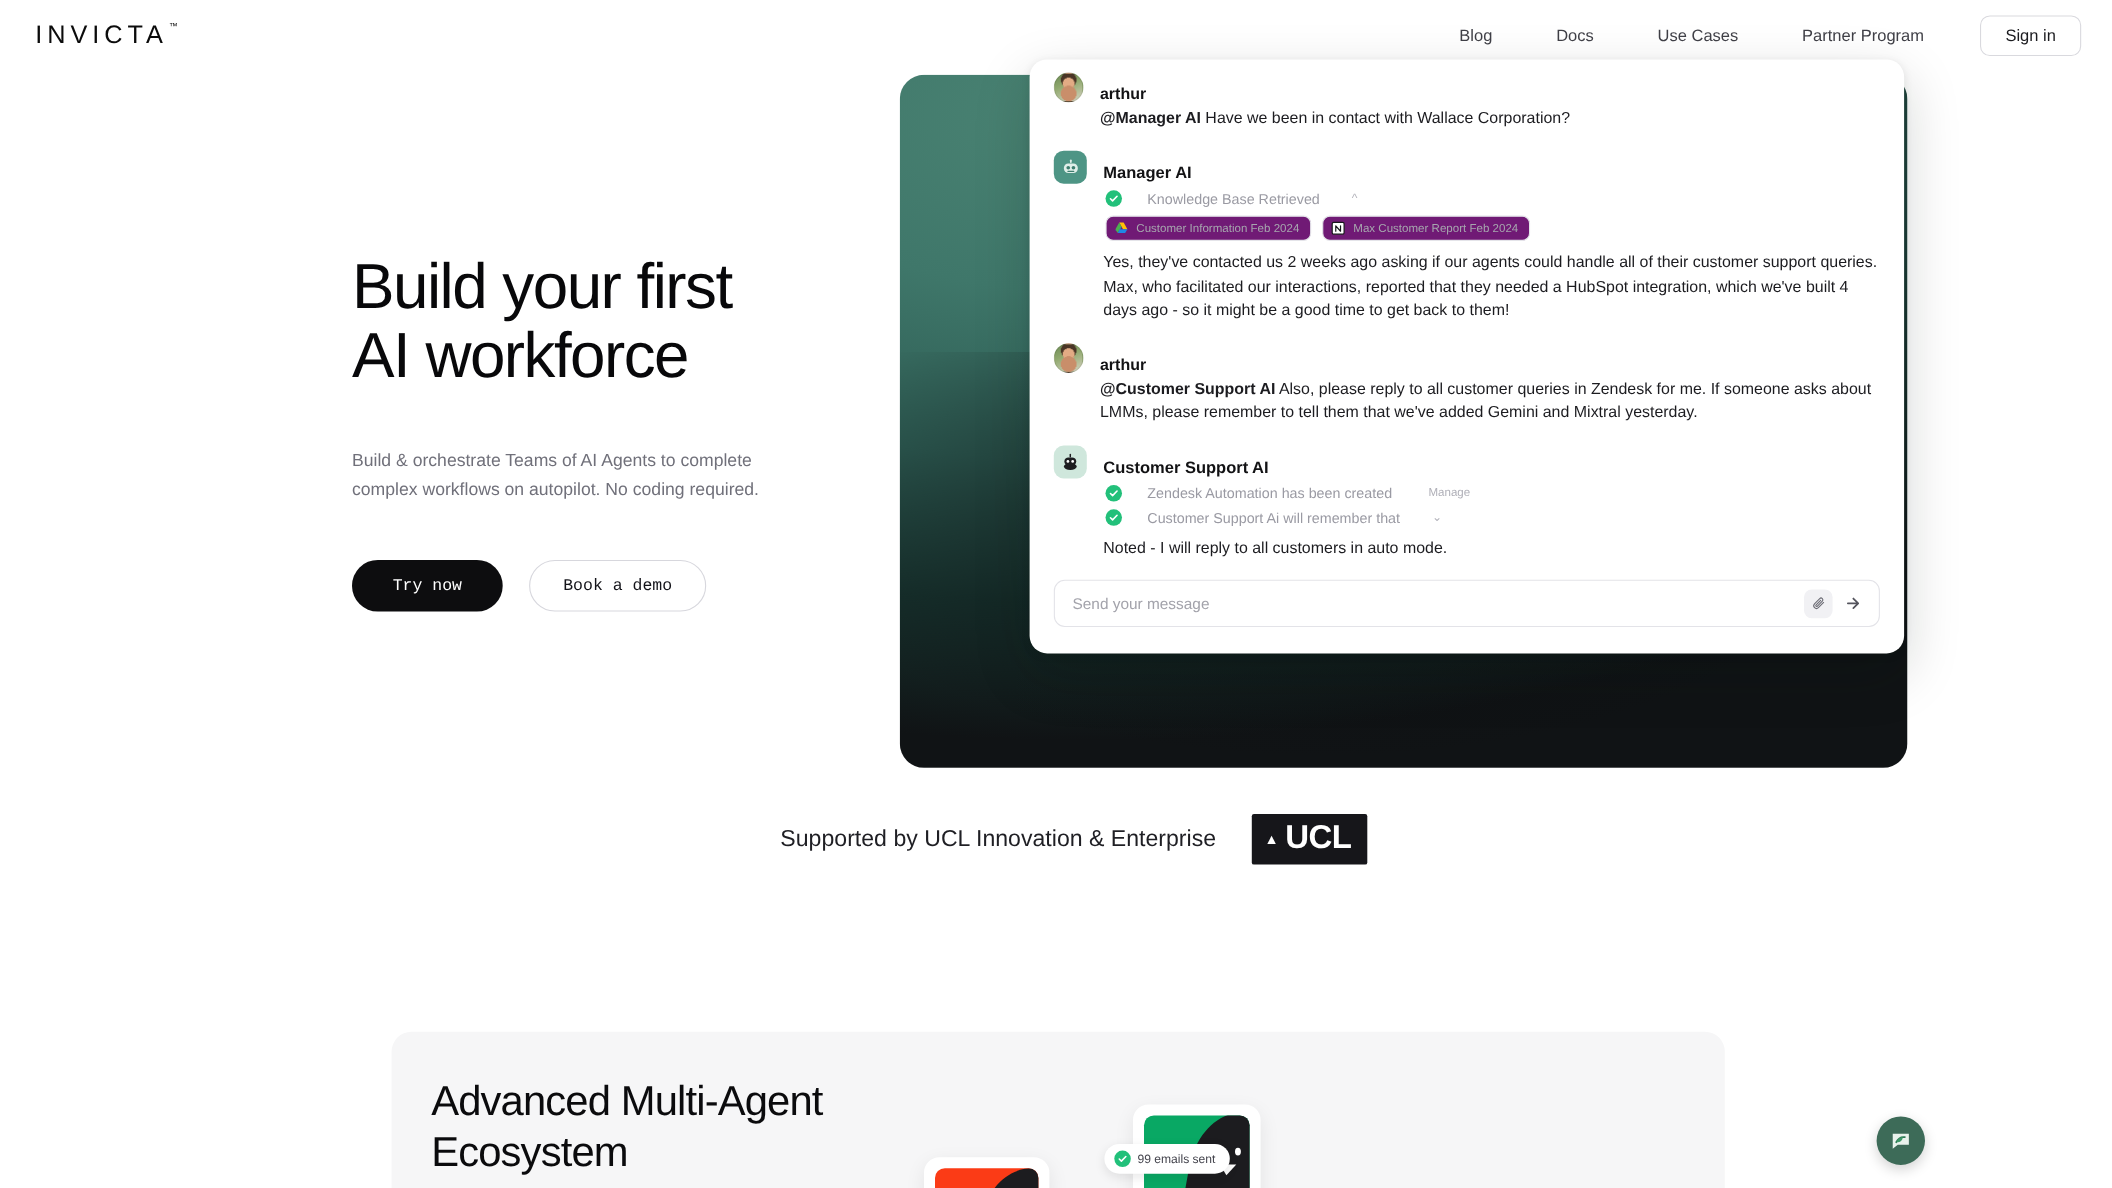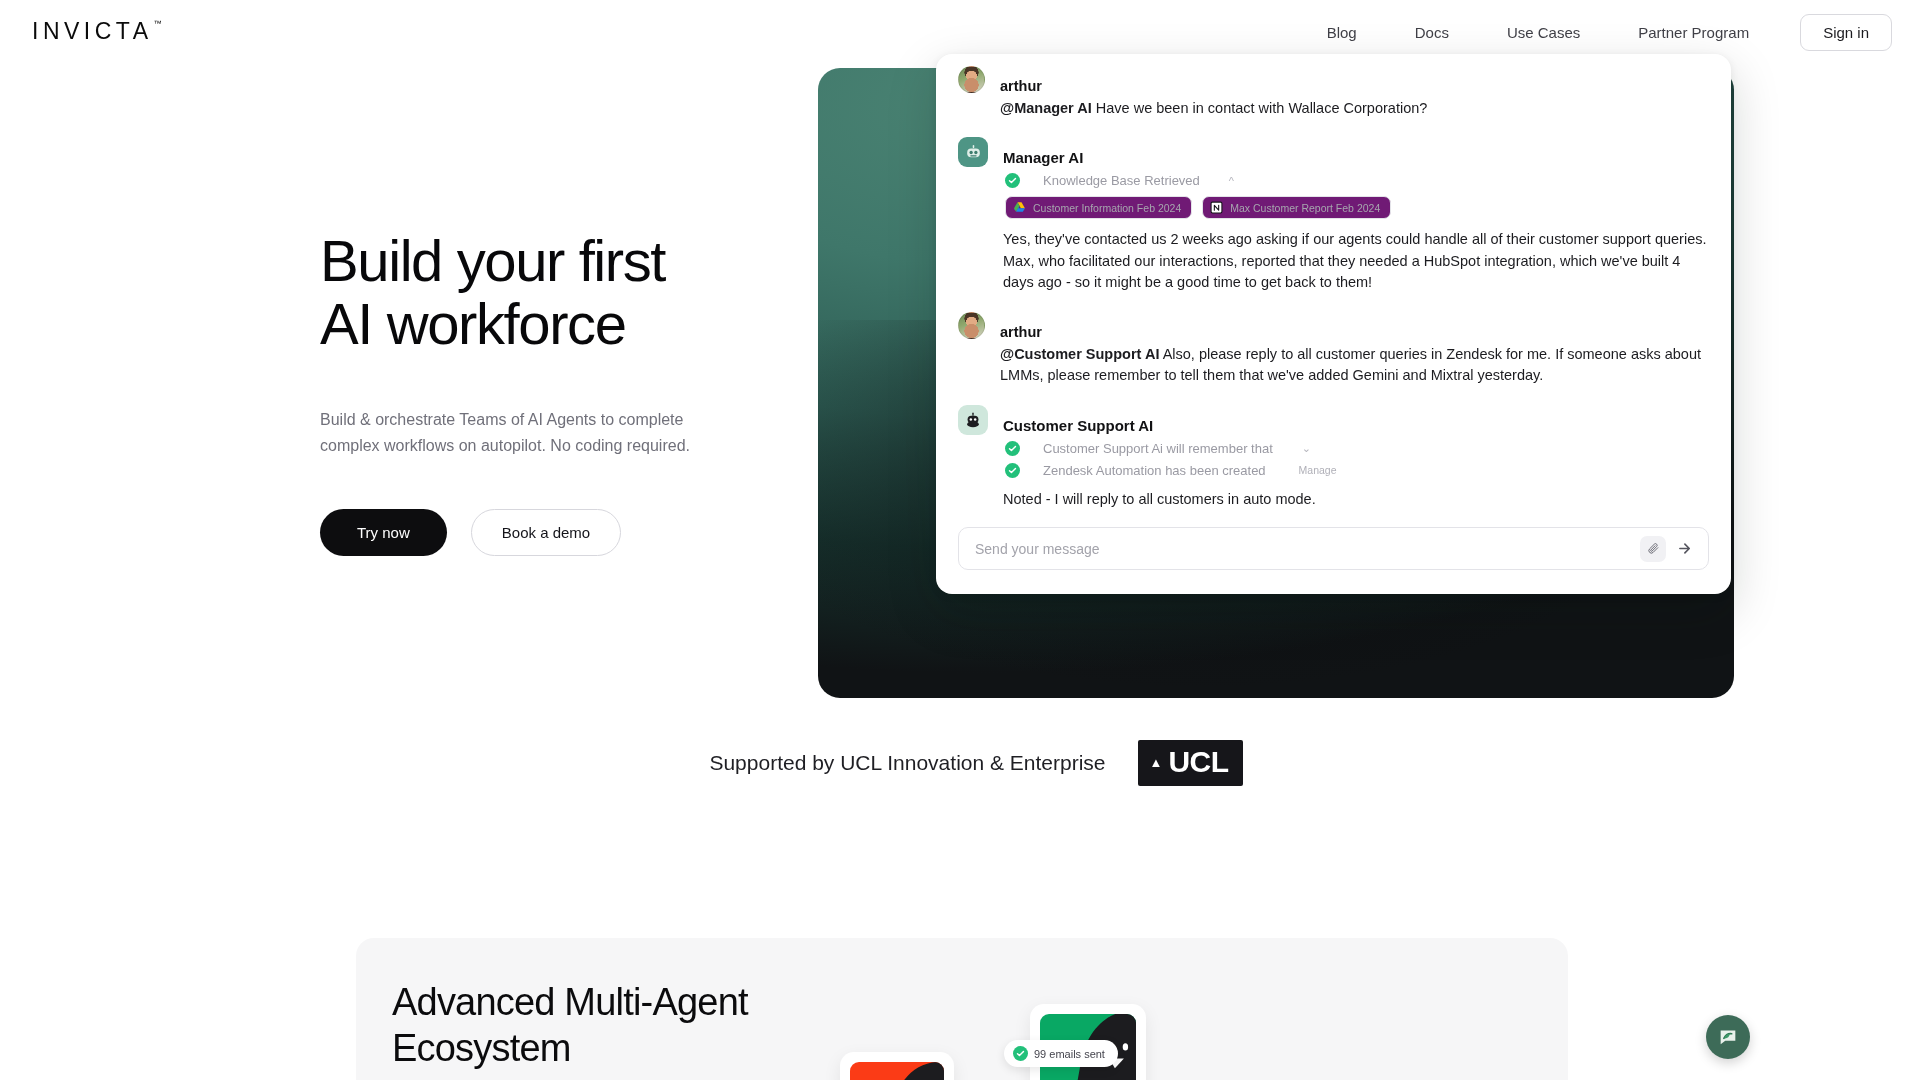--- a/index.html
+++ b/index.html
@@ -47,21 +47,21 @@
     position: absolute; left: 320px; top: 230px; width: 470px;
   }
   .hero-title {
     font-size: 58px; line-height: 1.08; font-weight: 400;
     letter-spacing: -1.4px; color: #08080a;
   }
   .hero-sub {
     margin-top: 52px;
     font-size: 16px; line-height: 1.63; color: #70707a; max-width: 400px;
   }
-  .hero-ctas { margin-top: 50px; display: flex; align-items: flex-start; gap: 24px; }
+  .hero-ctas { margin-top: 50px; display: flex; align-items: flex-start; gap: 24px; font-family: Liberation Mono, monospace; }
   .btn-primary {
     background: #0d0d0f; color: #ffffff; border: none;
     border-radius: 999px; padding: 15px 37px;
     font-size: 15px; cursor: pointer; font-family: inherit;
   }
   .btn-secondary {
     background: #ffffff; color: #14141a; border: 1px solid #d7d7dd;
     border-radius: 999px; padding: 14px 30px;
     font-size: 15px; cursor: pointer; font-family: inherit;
   }
@@ -316,31 +316,31 @@
           </svg>
         </div>
         <div class="msg-body">
           <div class="msg-name agent">Customer Support AI</div>
           <div class="tool-row">
             <span class="check">
               <svg width="9" height="9" viewBox="0 0 12 12">
                   <path d="M2 6.2 L4.6 8.8 L10 3.2" stroke="#ffffff" stroke-width="1.9" fill="none" stroke-linecap="round" stroke-linejoin="round"></path>
                 </svg>
             </span>
-            <span class="tool-label">Customer Support Ai will remember that</span>
-            <span class="caret">⌄</span>
+            <span class="tool-label">Zendesk Automation has been created</span>
+            <span class="manage-link">Manage</span>
           </div>
           <div class="tool-row">
             <span class="check">
               <svg width="9" height="9" viewBox="0 0 12 12">
                   <path d="M2 6.2 L4.6 8.8 L10 3.2" stroke="#ffffff" stroke-width="1.9" fill="none" stroke-linecap="round" stroke-linejoin="round"></path>
                 </svg>
             </span>
-            <span class="tool-label">Zendesk Automation has been created</span>
-            <span class="manage-link">Manage</span>
+            <span class="tool-label">Customer Support Ai will remember that</span>
+            <span class="caret">⌄</span>
           </div>
           <div class="msg-text" style="margin-top:11px">Noted - I will reply to all customers in auto mode.</div>
         </div>
       </div>
 
       <div class="composer">
         <input type="text" placeholder="Send your message" style="">
         <button class="attach-btn">
           <svg width="13" height="13" viewBox="0 0 24 24">
             <path d="M20 10.5 11.2 19.3a4.6 4.6 0 0 1-6.5-6.5l8.8-8.8a3 3 0 0 1 4.3 4.3l-8.6 8.6a1.5 1.5 0 0 1-2.1-2.1l7.9-7.9" stroke="#6b6b74" stroke-width="1.8" fill="none" stroke-linecap="round" stroke-linejoin="round"></path>

